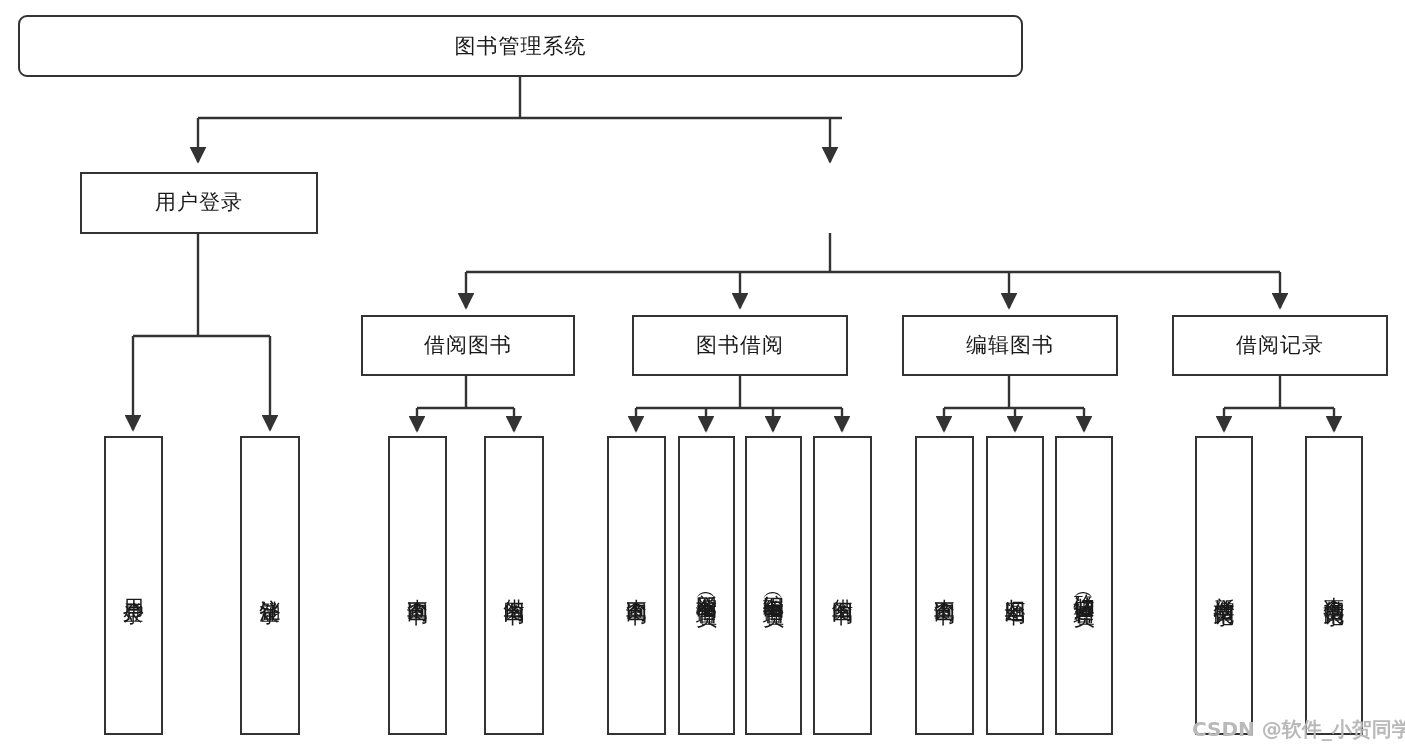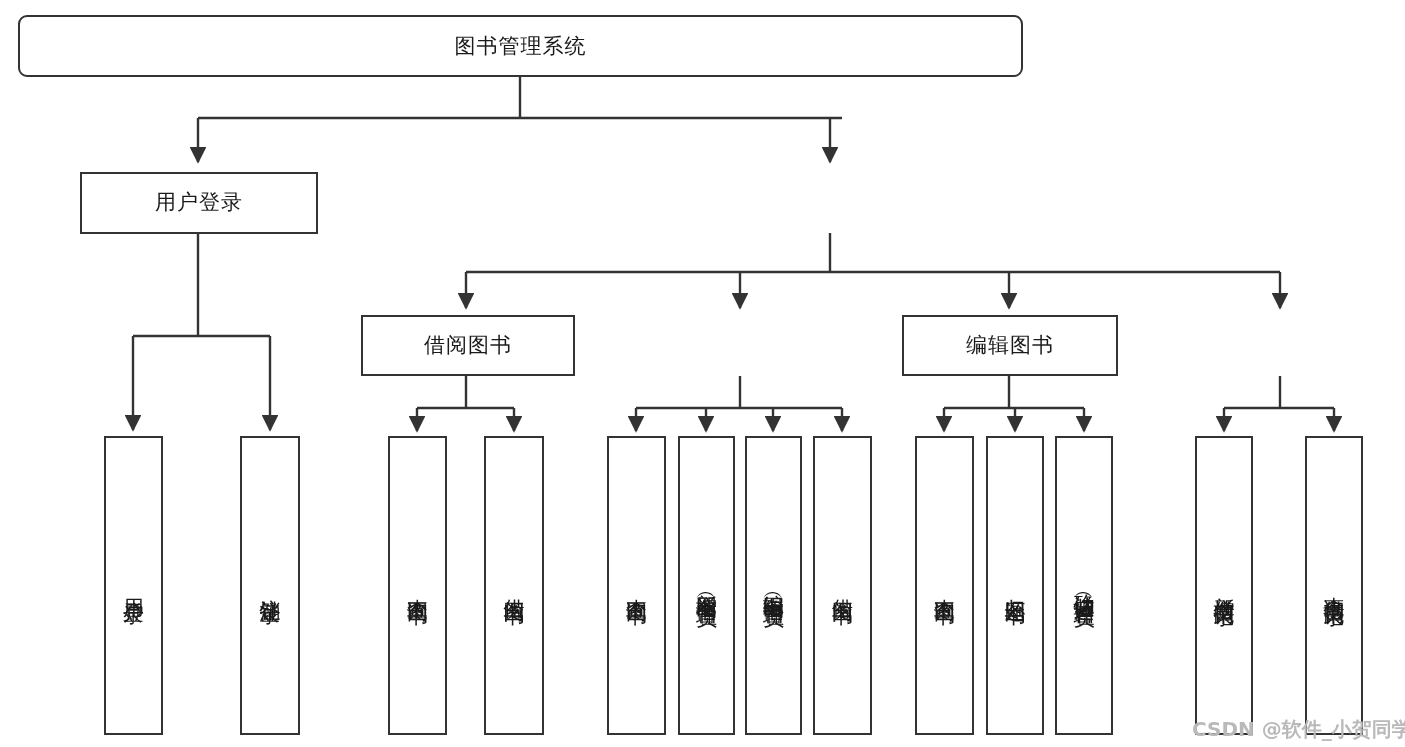--- a/index.html
+++ b/index.html
@@ -137,23 +137,29 @@
     <span>图书管理系统</span>
   </div>
 
   <div class="node node-h" style="left:80px; top:172px; width:238px; height:62px;">
     <span>用户登录</span>
   </div>
 
   <div class="node node-h" style="left:361px; top:315px; width:214px; height:61px;">
     <span>借阅图书</span>
   </div>
+  <div class="node node-h" style="left:632px; top:315px; width:216px; height:61px;">
+    <span>图书借阅</span>
+  </div>
   <div class="node node-h" style="left:902px; top:315px; width:216px; height:61px;">
     <span>编辑图书</span>
   </div>
+  <div class="node node-h" style="left:1172px; top:315px; width:216px; height:61px;">
+    <span>借阅记录</span>
+  </div>
 
   <div class="node node-v" style="left:104px; top:436px; width:59px; height:299px;">
     <span class="leaf-text">用户登录</span>
   </div>
   <div class="node node-v" style="left:240px; top:436px; width:60px; height:299px;">
     <span class="leaf-text">注销登录</span>
   </div>
 
   <div class="node node-v" style="left:388px; top:436px; width:59px; height:299px;">
     <span class="leaf-text">查询图书</span>

